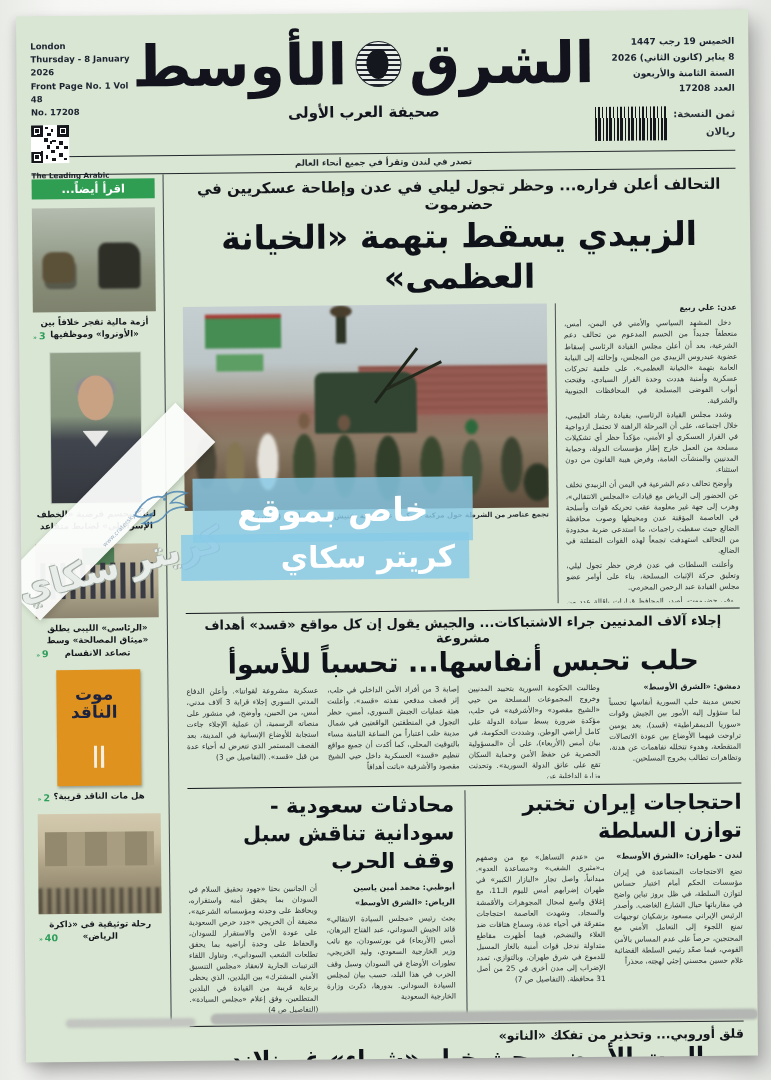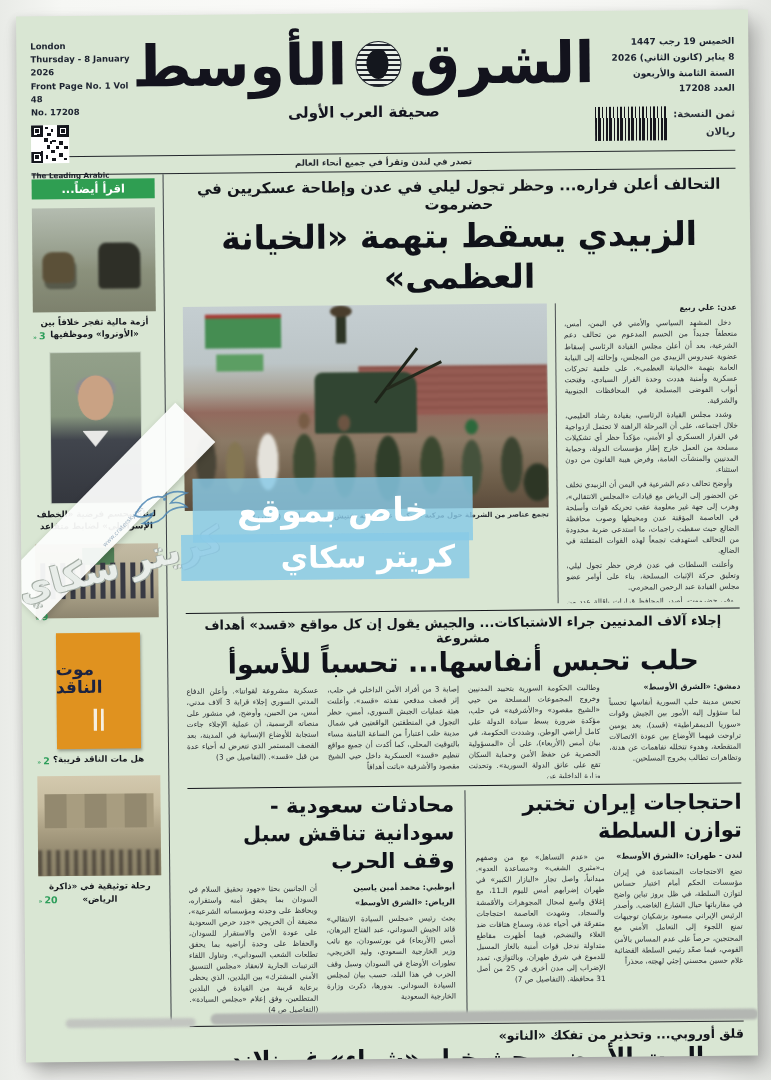--- a/index.html
+++ b/index.html
@@ -62,21 +62,21 @@
       linear-gradient(180deg,#93a08a 0%,#87967f 42%,#41454d 58%,#34373e 100%);
     position:relative; filter: blur(.4px);}
   .ph-portrait::after { content:""; position:absolute; left:50%; top:52%; width:26px; height:16px; transform:translateX(-50%);
     background:#e8e8e6; clip-path: polygon(0 0,100% 0,50% 100%); }
   .ph-group { height:74px; background: linear-gradient(180deg,#c3bba4 0%,#b2a98f 55%,#8e8670 100%); }
   .ph-group .row { position:absolute; left:4%; right:4%; top:26%; height:48%;
     background: repeating-linear-gradient(90deg,#383a44 0 5px,transparent 5px 10px); filter: blur(.7px);}
   .ph-group .screen { position:absolute; left:38%; top:6%; width:26%; height:22%; background:#4f7d55; }
   .ph-book { height:116px; width:84px; margin:0 auto; background:#e0921f; position:relative;
     box-shadow: 1px 2px 3px rgba(0,0,0,.3); }
-  .book-title { position:absolute; top:28px; right:8px; font-size:17px; font-weight:900; color:#1c2340; line-height:1.05; text-align:left;}
+  .book-title { position:absolute; top:16px; right:8px; font-size:17px; font-weight:900; color:#1c2340; line-height:1.05; text-align:center;}
   .ph-book::after { content:""; position:absolute; left:50%; bottom:18px; width:10px; height:22px; transform:translateX(-50%);
     background: linear-gradient(90deg,#f5efe2 0 3px,transparent 3px 7px,#f5efe2 7px 10px); }
   .ph-riyadh { height:100px; background: linear-gradient(180deg,#d3c9ae 0%,#c6bb9e 30%,#a99e82 55%,#7e755d 100%); }
   .ph-riyadh .bld { position:absolute; left:6%; top:18%; width:88%; height:34%;
     background: repeating-linear-gradient(90deg,#93896f 0 22px,#a89d80 22px 40px); filter: blur(.6px);}
   .ph-riyadh .crowd { position:absolute; left:0; bottom:0; width:100%; height:26%;
     background: repeating-linear-gradient(90deg,#4a443a 0 4px,#8f866c 4px 9px); filter: blur(1px); opacity:.8;}
   
   .kicker1 { text-align:center; font-size:15px; font-weight:900; color:#14161c; padding-top:2px;}
   .headline1 { text-align:center; font-size:33px; font-weight:900; color:#101219; line-height:1.25; margin:2px 0 6px; }
@@ -315,20 +315,21 @@
           <span class="sb-page"></span>
         </div>
       </div>
 
       <div class="sb-item">
         <div class="sb-img ph-group">
             <div class="screen"></div>
             <div class="row"></div>
           </div>
         <div class="sb-cap">
+          <span>«الرئاسي» الليبي يطلق «ميثاق المصالحة» وسط تصاعد الانقسام</span>
           <span class="sb-page">9</span>
         </div>
       </div>
 
       <div class="sb-item">
         <div class="ph-book">
           <div class="book-title">موت الناقد</div>
         </div>
         <div class="sb-cap">
           <span>هل مات الناقد قريبة؟</span>
@@ -336,21 +337,21 @@
         </div>
       </div>
 
       <div class="sb-item">
         <div class="sb-img ph-riyadh">
             <div class="bld"></div>
             <div class="crowd"></div>
           </div>
         <div class="sb-cap">
           <span>رحلة توثيقية في «ذاكرة الرياض»</span>
-          <span class="sb-page">20</span>
+          <span class="sb-page">40</span>
         </div>
       </div>
     </div>
   </div>
 
   <div class="ribbon">
     <span class="url">www.cratersky.net</span>
   </div>
   <svg class="wm-bird" width="62" height="46" viewBox="0 0 62 46">
     <path d="M6 30 Q18 8 34 12 Q44 4 58 8 Q46 12 42 18 Q52 16 58 22 Q44 22 38 28 Q30 40 14 38 Q22 34 24 28 Q14 34 6 30 Z" fill="none" stroke="#4d86b4" stroke-width="1.6"></path>

